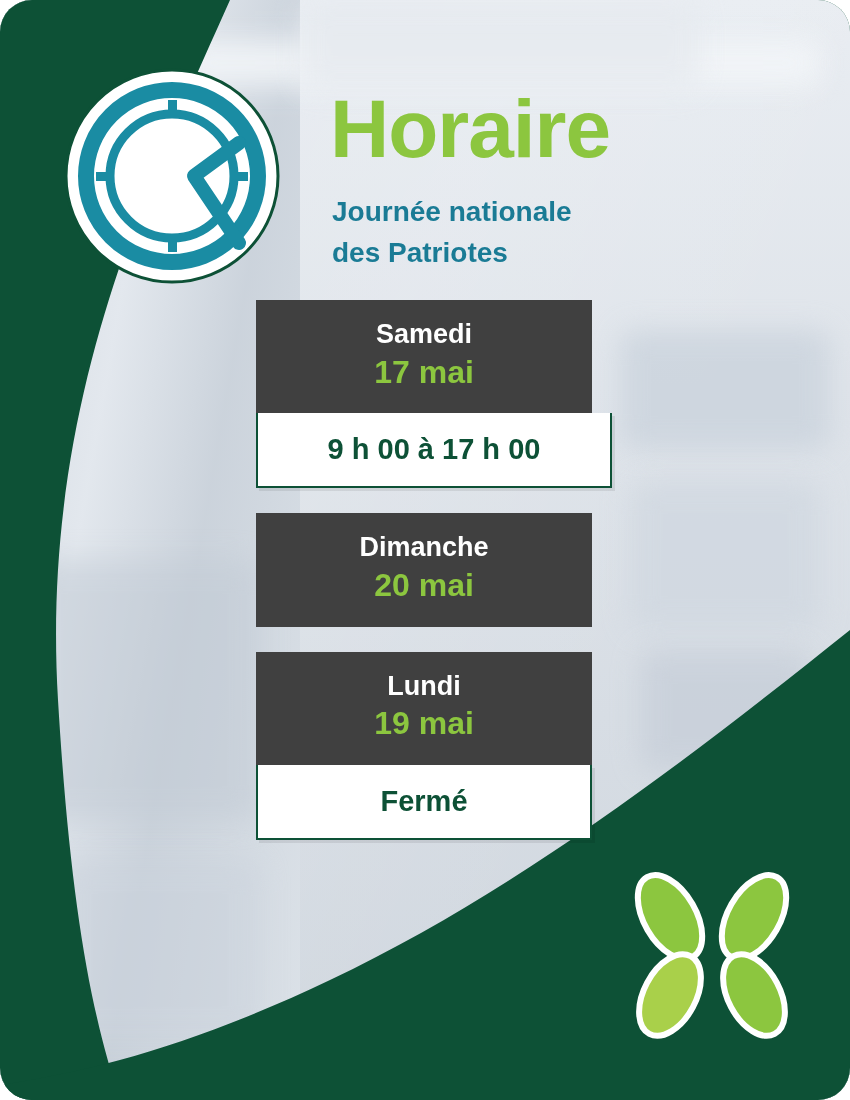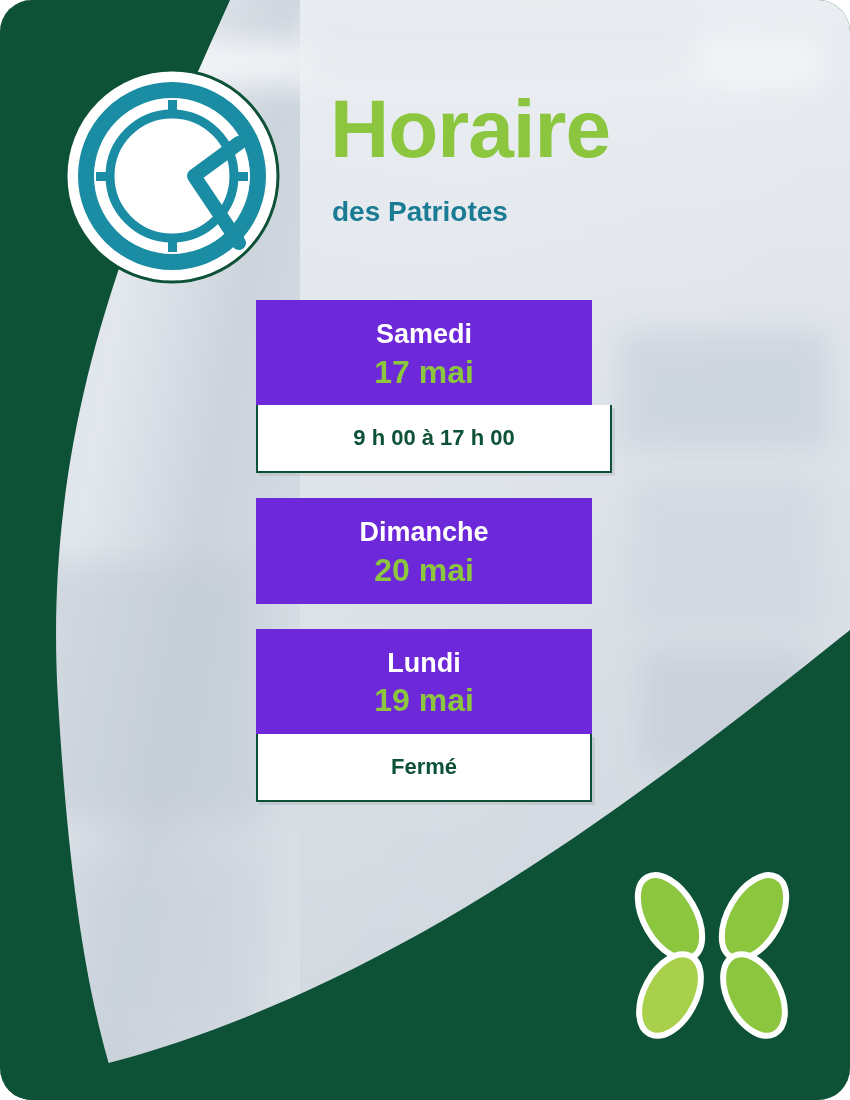--- a/index.html
+++ b/index.html
@@ -94,22 +94,22 @@
   
   .cards {
     position: absolute;
     left: 256px; top: 300px;
     width: 336px;
   }
   .card {
     margin-bottom: 25px;
   }
   .card-head {
-    background: #6d28d9;
-    padding: 18px 10px 12px;
+    background: #404040;
+    padding: 18px 10px 20px;
     text-align: center;
   }
   .card-day {
     color: #ffffff;
     font-size: 27px;
     font-weight: bold;
     line-height: 1.25;
   }
   .card-date {
     color: #8cc63f;
@@ -117,21 +117,21 @@
     font-weight: bold;
     line-height: 1.3;
   }
   .card-body {
     background: #ffffff;
     border: 2px solid #0d5136;
     border-top: none;
     padding: 20px 10px;
     text-align: center;
     color: #0d5136;
-    font-size: 22px;
+    font-size: 29px;
     font-weight: bold;
     box-shadow: 3px 3px 0 rgba(0,0,0,0.08);
   }
   
   .card:nth-child(1) .card-body { width: 332px; }
 
   
   .butterfly {
     position: absolute;
     left: 612px; top: 860px;
@@ -174,20 +174,21 @@
       <rect x="104" y="166" width="9" height="18" fill="#1a8ca3"></rect>
       <rect x="32" y="104" width="18" height="9" fill="#1a8ca3"></rect>
       <rect x="166" y="104" width="18" height="9" fill="#1a8ca3"></rect>
       <path d="M185,118 L135,152 L160,200" fill="none" stroke="#ffffff" stroke-width="0"></path>
       <path d="M175,75 L130,108 L175,175" fill="none" stroke="#1a8ca3" stroke-width="14" stroke-linecap="round" stroke-linejoin="round"></path>
     </svg>
   </div>
 
   <div class="title">Horaire</div>
   <div class="subtitle">
+    <div>Journée nationale</div>
     <div>des Patriotes</div>
   </div>
 
   <div class="cards">
 
     <div class="card">
       <div class="card-head">
         <div class="card-day">Samedi</div>
         <div class="card-date">17 mai</div>
       </div>

